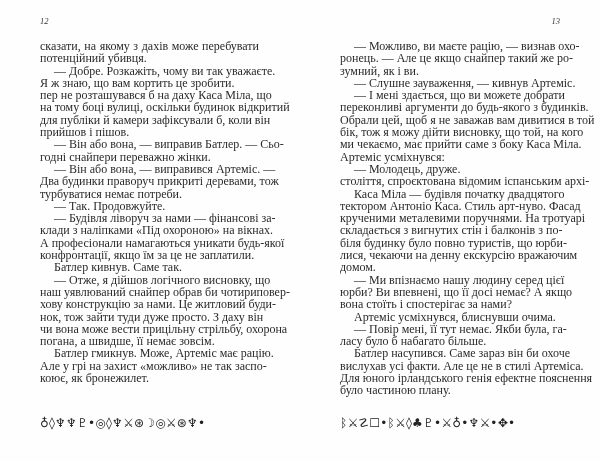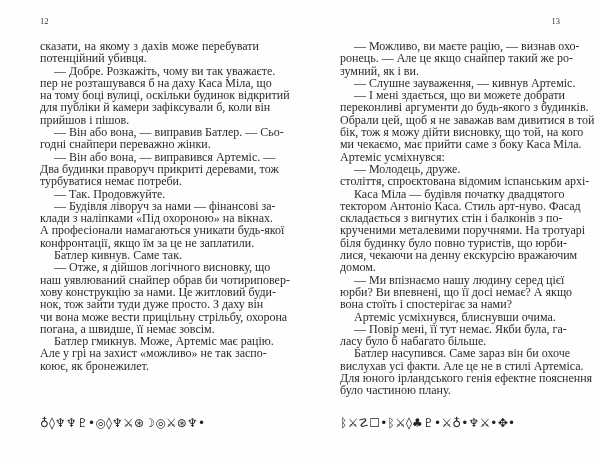--- a/index.html
+++ b/index.html
@@ -3,40 +3,41 @@
   <meta charset="utf-8">
   <style>
     html, body { margin: 0; padding: 0; }
     body {
       width: 600px; height: 462px; background: #fefefe; position: relative; overflow: hidden;
       font-family: "Liberation Serif", "DejaVu Serif", serif; color: #2a2a2a;
     }
     .page { position: absolute; top: 0; width: 300px; height: 462px; }
     .page.left { left: 0; }
     .page.right { left: 300px; }
-    .page-num { position: absolute; top: 16px; font-size: 8.5px; color: #333; }
+    .page-num { position: absolute; top: 16px; font-size: 8.5px; color: #333; font-style: italic; }
     .left .page-num { left: 40px; }
     .right .page-num { right: 40px; }
     .text { position: absolute; top: 40px; width: 219px; font-size: 12px; line-height: 12.3px; }
     .left .text { left: 40px; }
     .right .text { left: 40px; }
     .line { display: block; white-space: nowrap; text-align: justify; text-align-last: justify; height: 12.3px; overflow: visible; }
     .line.indent { padding-left: 14px; }
     .line.last { text-align-last: left; }
     .glyphs { position: absolute; top: 416px; left: 40px; width: 222px; font-size: 12px; letter-spacing: 0.2px; white-space: nowrap; color: #222; font-family: "DejaVu Sans", sans-serif; }
   </style>
 </head>
 <body>
 
 <div class="page left">
   <div class="page-num">12</div>
   <div class="text" id="left-text">
       <span class="line">сказати, на якому з дахів може перебувати</span>
       <span class="line last">потенційний убивця.</span>
       <span class="line indent">— Добре. Розкажіть, чому ви так уважаєте.</span>
+      <span class="line last">Я ж знаю, що вам кортить це зробити.</span>
       <span class="line">пер не розташувався б на даху Каса Міла, що</span>
       <span class="line">на тому боці вулиці, оскільки будинок відкритий</span>
       <span class="line">для публіки й камери зафіксували б, коли він</span>
       <span class="line last">прийшов і пішов.</span>
       <span class="line indent">— Він або вона, — виправив Батлер. — Сьо-</span>
       <span class="line last">годні снайпери переважно жінки.</span>
       <span class="line indent">— Він або вона, — виправився Артеміс. —</span>
       <span class="line">Два будинки праворуч прикриті деревами, тож</span>
       <span class="line last">турбуватися немає потреби.</span>
       <span class="line indent last">— Так. Продовжуйте.</span>
@@ -68,22 +69,22 @@
       <span class="line indent">— І мені здається, що ви можете добрати</span>
       <span class="line">переконливі аргументи до будь-якого з будинків.</span>
       <span class="line">Обрали цей, щоб я не заважав вам дивитися в той</span>
       <span class="line">бік, тож я можу дійти висновку, що той, на кого</span>
       <span class="line">ми чекаємо, має прийти саме з боку Каса Міла.</span>
       <span class="line last">Артеміс усміхнувся:</span>
       <span class="line indent last">— Молодець, друже.</span>
       <span class="line">століття, спроєктована відомим іспанським архі-</span>
       <span class="line indent">Каса Міла — будівля початку двадцятого</span>
       <span class="line">тектором Антоніо Каса. Стиль арт-нуво. Фасад</span>
+      <span class="line">крученими металевими поручнями. На тротуарі</span>
       <span class="line">складається з вигнутих стін і балконів з по-</span>
-      <span class="line">крученими металевими поручнями. На тротуарі</span>
       <span class="line">біля будинку було повно туристів, що юрби-</span>
       <span class="line">лися, чекаючи на денну екскурсію вражаючим</span>
       <span class="line last">домом.</span>
       <span class="line indent">— Ми впізнаємо нашу людину серед цієї</span>
       <span class="line">юрби? Ви впевнені, що її досі немає? А якщо</span>
       <span class="line last">вона стоїть і спостерігає за нами?</span>
       <span class="line indent last">Артеміс усміхнувся, блиснувши очима.</span>
       <span class="line indent">— Повір мені, її тут немає. Якби була, га-</span>
       <span class="line last">ласу було б набагато більше.</span>
       <span class="line indent">Батлер насупився. Саме зараз він би охоче</span>

